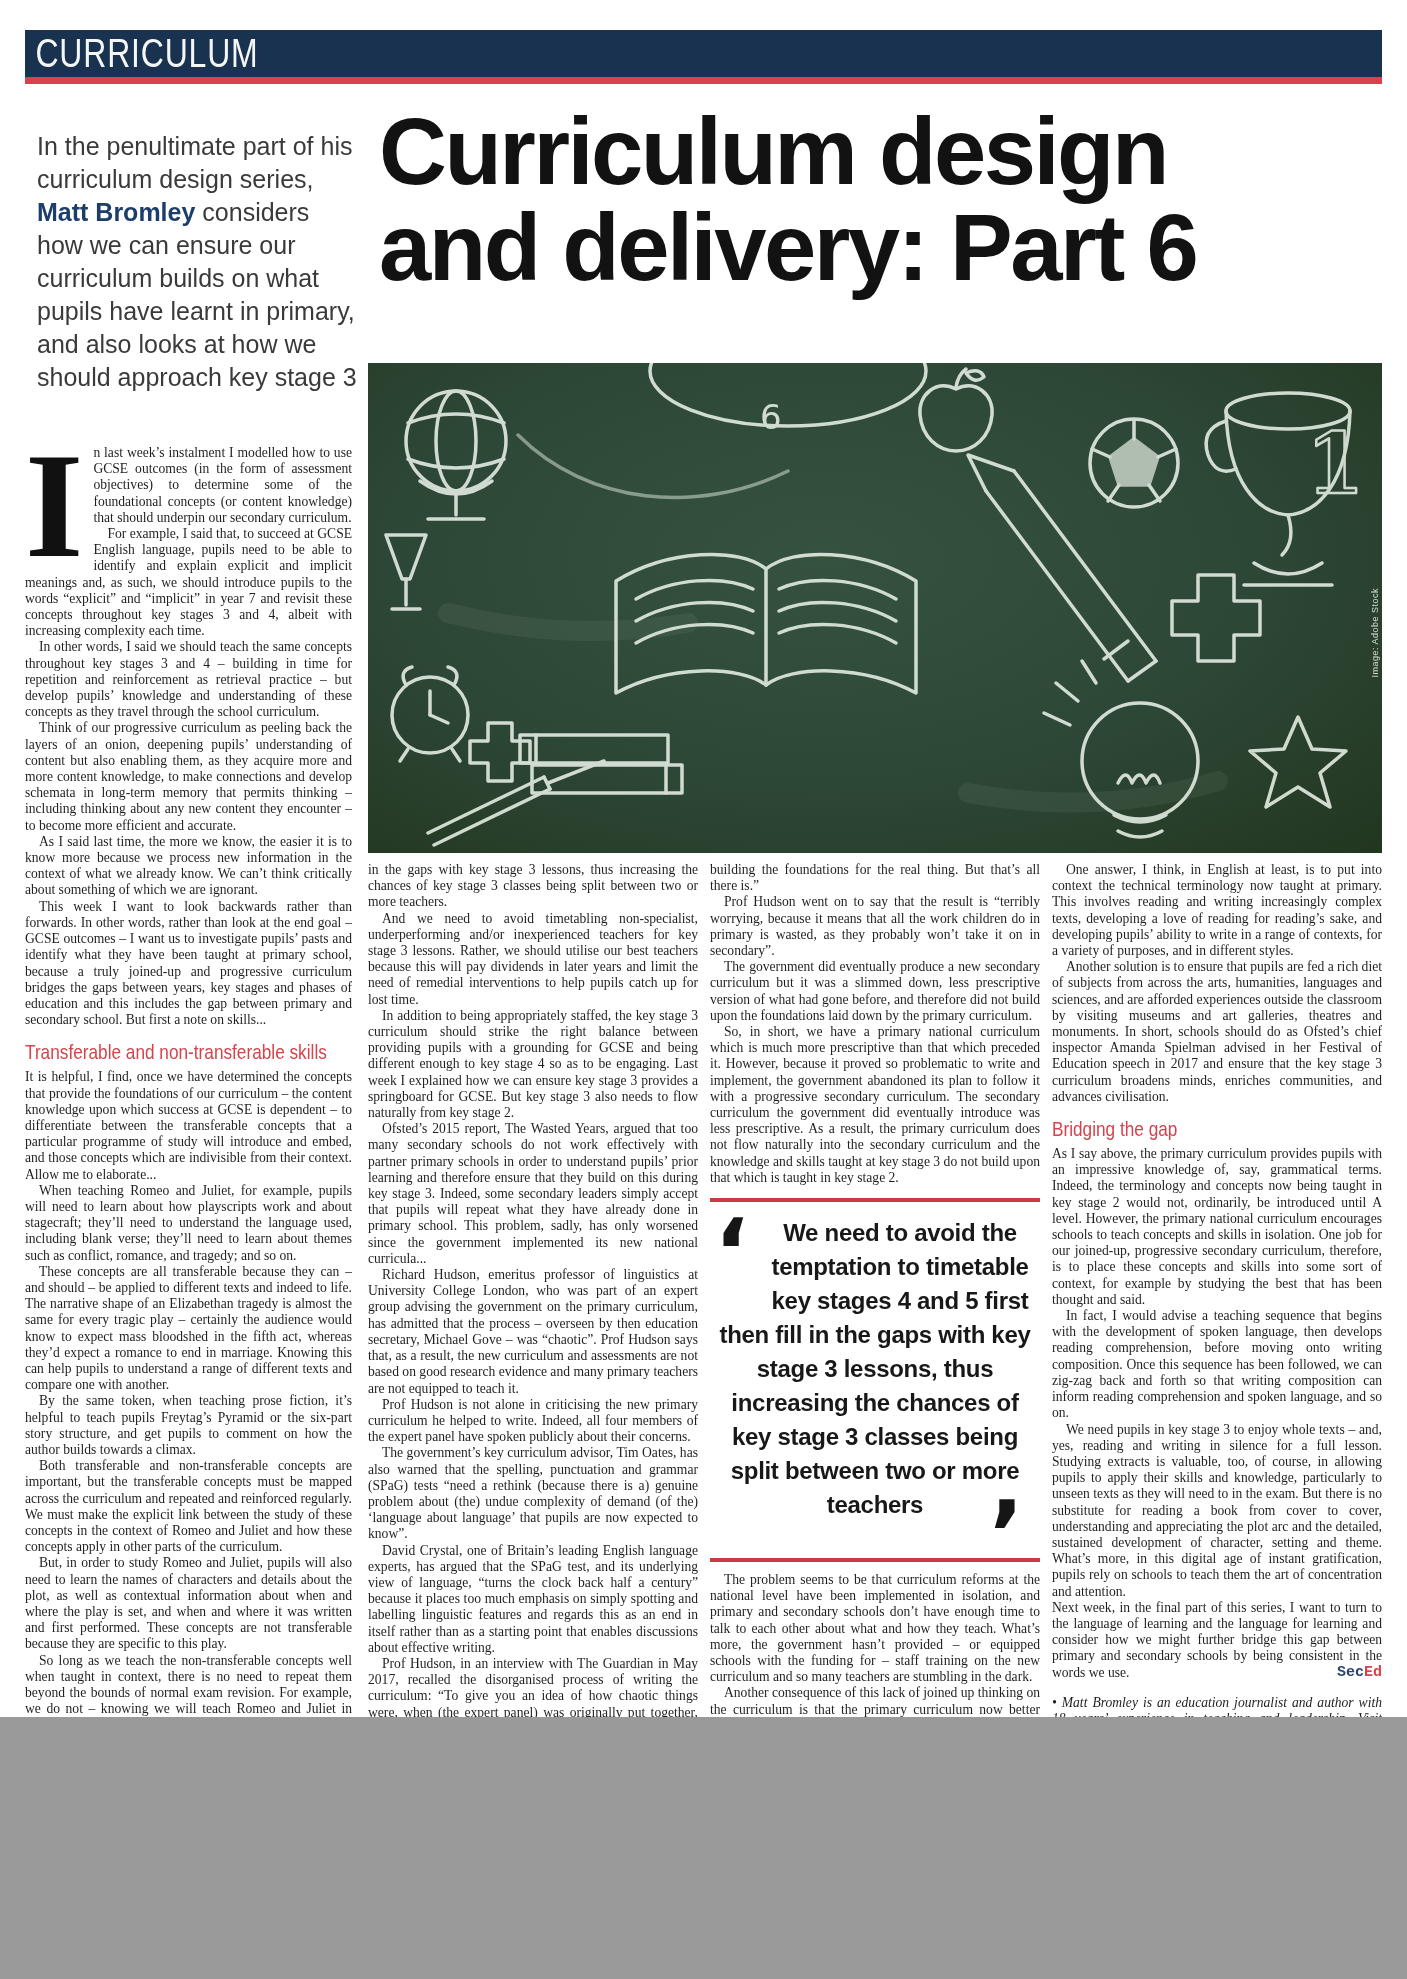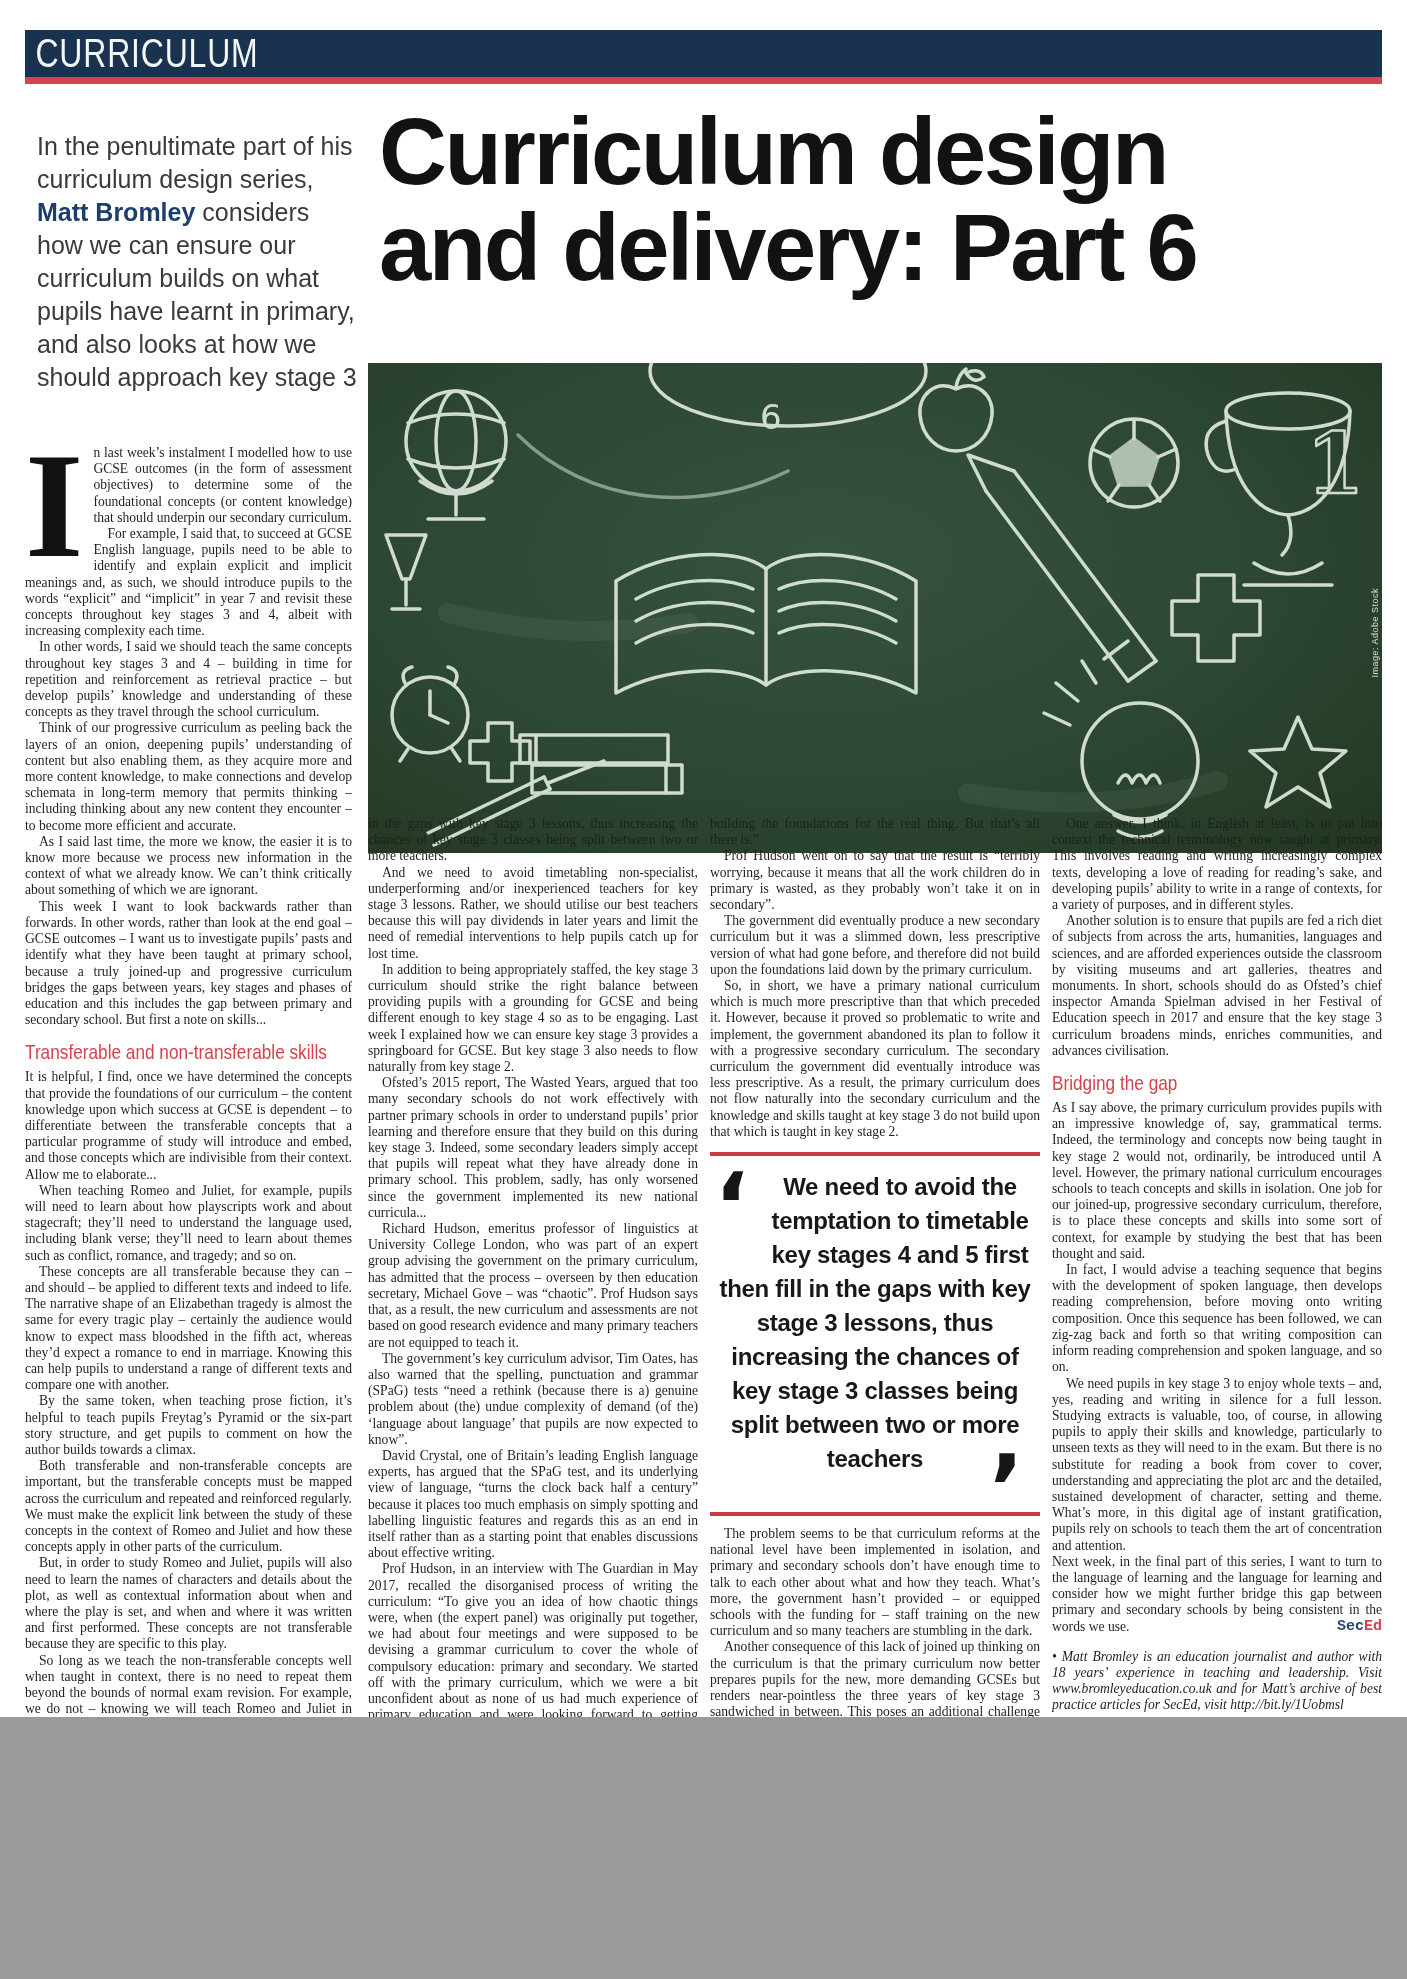--- a/index.html
+++ b/index.html
@@ -22,21 +22,21 @@
   .headline .hl{display:block;white-space:nowrap;}
   
   .photo{position:absolute;left:368px;top:363px;width:1014px;height:490px;margin:0;
         background:radial-gradient(ellipse at 45% 40%, #35523f 0%, #2d4736 55%, #22361f 100%);
         background-color:#2d4736;overflow:hidden;}
   .photo svg{position:absolute;inset:0;}
   .credit{position:absolute;right:2px;top:46%;transform:rotate(180deg);
         writing-mode:vertical-rl;font-family:"Liberation Sans",sans-serif;
         font-size:9px;color:rgba(255,255,255,0.8);letter-spacing:.5px;}
   
-  .col{position:absolute;top:816px;width:330px;height:1045px;overflow:hidden;
+  .col{position:absolute;top:862px;width:330px;height:1045px;overflow:hidden;
         font-size:13.6px;line-height:16.2px;text-align:justify;}
   .col-a{left:25px;top:445px;width:327px;height:1462px;}
   .col-b{left:368px;}
   .col-c{left:710px;}
   .col-d{left:1052px;}
   .col p{margin:0;}
   .b-p{text-indent:14px;}
   .b-pf{text-indent:0;}
   .b-drop{text-indent:0;}
   .dc{float:left;font-family:"Liberation Serif",serif;font-weight:bold;color:#111;
@@ -214,20 +214,21 @@
       <p class="b-p">So long as we teach the non-transferable concepts well when taught in context, there is no need to repeat them beyond the bounds of normal exam revision. For example, we do not – knowing we will teach Romeo and Juliet in year 11 – need to start introducing the play in year 7. It is enough to introduce the transferable concepts that will aid pupils’ understanding of the play.</p>
       <h3 class="b-h">Key stage 3 – the poor relation?</h3>
     </section>
 
   <section class="col col-b">
       <p class="b-pf">in the gaps with key stage 3 lessons, thus increasing the chances of key stage 3 classes being split between two or more teachers.</p>
       <p class="b-p">And we need to avoid timetabling non-specialist, underperforming and/or inexperienced teachers for key stage 3 lessons. Rather, we should utilise our best teachers because this will pay dividends in later years and limit the need of remedial interventions to help pupils catch up for lost time.</p>
       <p class="b-p">In addition to being appropriately staffed, the key stage 3 curriculum should strike the right balance between providing pupils with a grounding for GCSE and being different enough to key stage 4 so as to be engaging. Last week I explained how we can ensure key stage 3 provides a springboard for GCSE. But key stage 3 also needs to flow naturally from key stage 2.</p>
       <p class="b-p">Ofsted’s 2015 report, The Wasted Years, argued that too many secondary schools do not work effectively with partner primary schools in order to understand pupils’ prior learning and therefore ensure that they build on this during key stage 3. Indeed, some secondary leaders simply accept that pupils will repeat what they have already done in primary school. This problem, sadly, has only worsened since the government implemented its new national curricula...</p>
       <p class="b-p">Richard Hudson, emeritus professor of linguistics at University College London, who was part of an expert group advising the government on the primary curriculum, has admitted that the process – overseen by then education secretary, Michael Gove – was “chaotic”. Prof Hudson says that, as a result, the new curriculum and assessments are not based on good research evidence and many primary teachers are not equipped to teach it.</p>
+      <p class="b-p">Prof Hudson is not alone in criticising the new primary curriculum he helped to write. Indeed, all four members of the expert panel have spoken publicly about their concerns.</p>
       <p class="b-p">The government’s key curriculum advisor, Tim Oates, has also warned that the spelling, punctuation and grammar (SPaG) tests “need a rethink (because there is a) genuine problem about (the) undue complexity of demand (of the) ‘language about language’ that pupils are now expected to know”.</p>
       <p class="b-p">David Crystal, one of Britain’s leading English language experts, has argued that the SPaG test, and its underlying view of language, “turns the clock back half a century” because it places too much emphasis on simply spotting and labelling linguistic features and regards this as an end in itself rather than as a starting point that enables discussions about effective writing.</p>
       <p class="b-p">Prof Hudson, in an interview with The Guardian in May 2017, recalled the disorganised process of writing the curriculum: “To give you an idea of how chaotic things were, when (the expert panel) was originally put together, we had about four meetings and were supposed to be devising a grammar curriculum to cover the whole of compulsory education: primary and secondary. We started off with the primary curriculum, which we were a bit unconfident about as none of us had much experience of primary education and were looking forward to getting stuck into the real thing: secondary.</p>
       <p class="b-p">“Then the DfE pulled the plug by saying ‘we are not going to do any secondary curriculum’. So (the primary curriculum that) was published was meant to be about</p>
     </section>
 
   <section class="col col-c">
     <div>
         <p class="b-pf">building the foundations for the real thing. But that’s all there is.”</p>
         <p class="b-p">Prof Hudson went on to say that the result is “terribly worrying, because it means that all the work children do in primary is wasted, as they probably won’t take it on in secondary”.</p>

